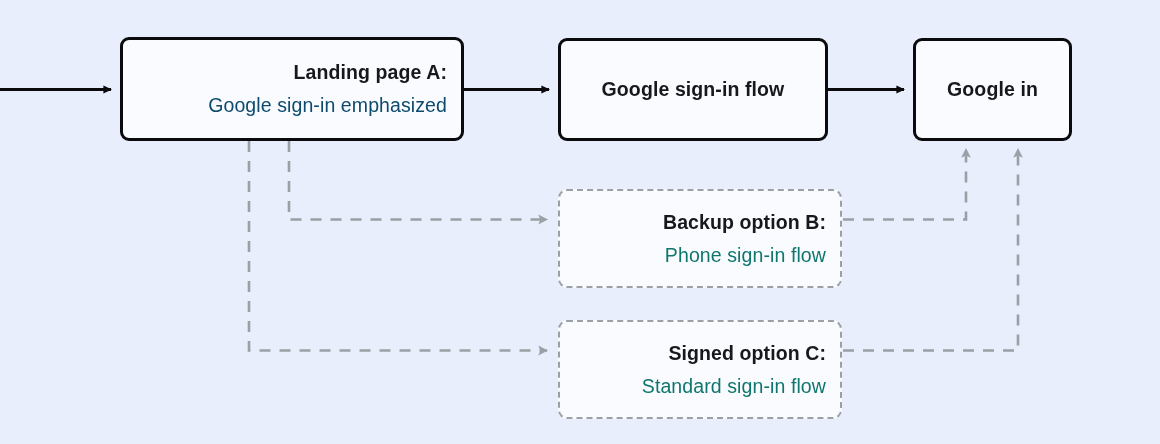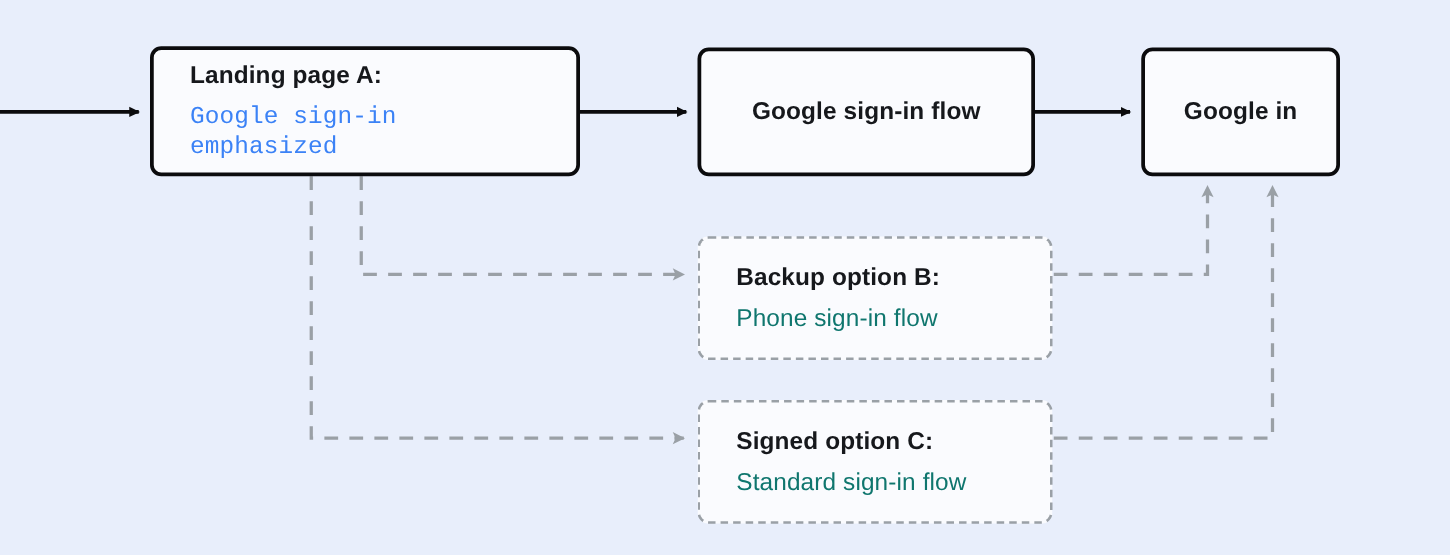--- a/index.html
+++ b/index.html
@@ -45,23 +45,23 @@
     color: #16181c;
     line-height: 1.28;
     letter-spacing: 0.1px;
   }
   .node-sub {
     font-size: 19.5px;
     font-weight: normal;
     line-height: 1.28;
     letter-spacing: 0.1px;
   }
-  .node-sub.accent { color: #3b82f6; font-family: Liberation Mono, monospace; }
+  .node-sub.accent { color: #0c4a6e; }
   .node-sub.muted  { color: #0f766e; }
-  .align-left   { align-items: flex-start; padding-left: 29px; padding-right: 14px; }
+  .align-left   { align-items: flex-end; padding-right: 14px; }
   .align-center { align-items: center; text-align: center; padding: 0 14px; }
   .two-line .node-title { margin-bottom: 8px; }
   
   #node-landing  { left: 120px; top: 37px;  width: 344px; height: 104px; }
   #node-google   { left: 558px; top: 38px;  width: 270px; height: 103px; }
   #node-signedin { left: 913px; top: 38px;  width: 159px; height: 103px; }
   #node-backup-b { left: 558px; top: 172px; width: 284px; height: 99px; }
   #node-backup-c { left: 558px; top: 303px; width: 284px; height: 99px; }
 </style>
 </head>

